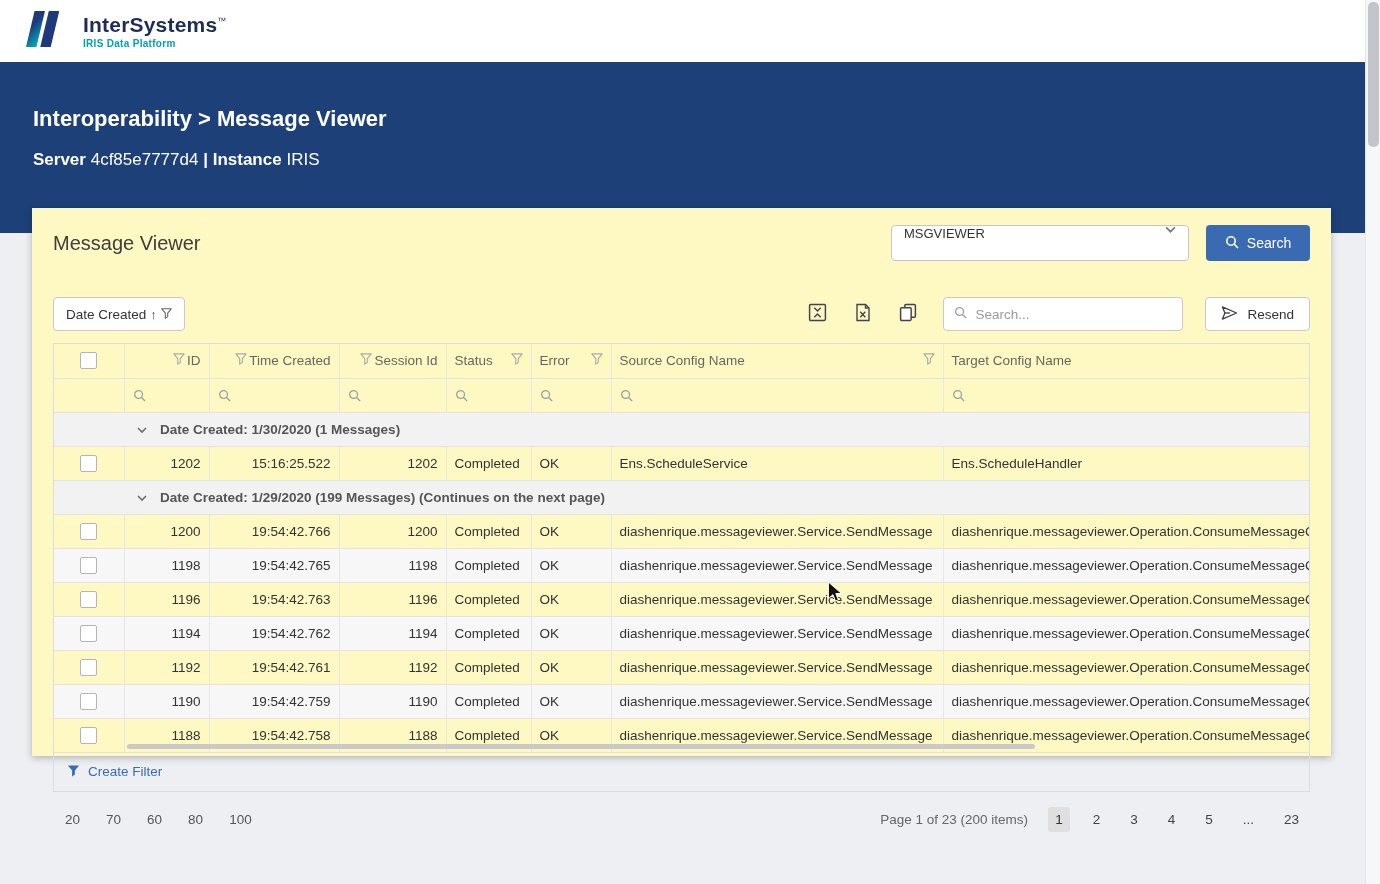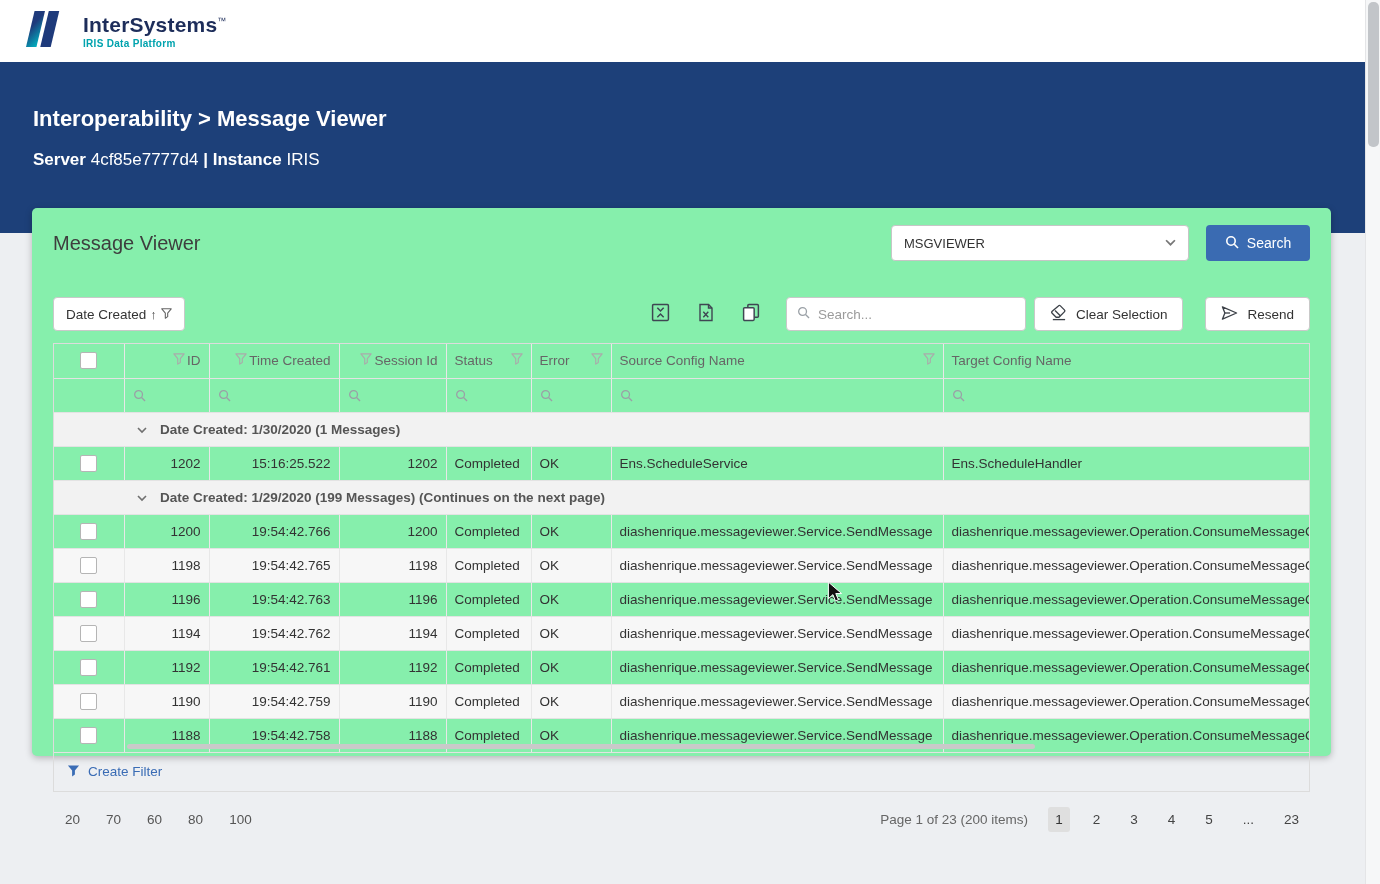--- a/index.html
+++ b/index.html
@@ -14,26 +14,26 @@
   .logo-text .sub { font-size:10px; font-weight:bold; color:#00a3ae; margin-top:1px; letter-spacing:.3px; }
 
   
   .hero { height:171px; background:#1d4079; color:#fff; padding:44px 0 0 33px; }
   .hero h1 { font-size:22px; font-weight:bold; }
   .hero .sub { margin-top:18px; font-size:17px; }
   .hero .sub b { font-weight:bold; }
   .hero .sub span { font-weight:normal; }
 
   
-  .panel { position:absolute; left:32px; top:208px; width:1299px; height:548px; background:#86efac;
-           border-radius:5px; box-shadow:0 2px 7px rgba(0,0,0,.25); padding:0 21px; }
+  .panel { position:absolute; left:32px; top:208px; width:1299px; height:548px; background:#fef9c3;
+           border-radius:0; box-shadow:0 2px 7px rgba(0,0,0,.25); padding:0 21px; }
   .panel-head { display:flex; align-items:center; padding-top:17px; }
   .panel-title { font-size:20px; color:#3e3e3e; }
   .ns-select { margin-left:auto; width:298px; height:36px; border:1px solid #c6c6c6; border-radius:4px;
-               display:flex; align-items:center; padding:0 12px; font-size:13px; background:#fff; cursor:default; }
+               display:flex; padding:0 12px; font-size:13px; background:#fff; cursor:default; }
   .dd-caret { margin-left:auto; display:flex; }
   .search-btn { margin-left:17px; width:104px; height:36px; background:#3a6bb2; border:none; border-radius:4px;
                 color:#fff; display:flex; align-items:center; justify-content:center; gap:8px; font-size:14px;
                 font-family:inherit; cursor:pointer; }
 
   
   .toolbar { display:flex; align-items:center; margin-top:36px; }
   .sort-btn { height:34px; border:1px solid #c9c9c9; border-radius:4px; background:#fff; display:flex;
               align-items:center; gap:4px; padding:0 12px; font-size:13.5px; color:#333; font-family:inherit; }
   .sort-arrow { font-size:13px; color:#444; }
@@ -191,30 +191,20 @@
     <div class="tb-search">
       <span>
         <svg width="13" height="13" viewBox="0 0 14 14">
             <circle cx="6" cy="6" r="4.2" fill="none" stroke="#9aa0a6" stroke-width="1.4"></circle>
             <path d="M9.2 9.2 13 13" stroke="#9aa0a6" stroke-width="1.4"></path>
           </svg>
       </span>
       <input placeholder="Search..." style="">
     </div>
 
-    <button class="btn-outline btn-clear">
-      <span>
-        <svg width="17" height="17" viewBox="0 0 18 17" fill="none" stroke="#3c4148" stroke-width="1.4" stroke-linejoin="round">
-            <path d="M6.5 13.5 2.3 9.3a1.5 1.5 0 0 1 0-2.1L8.9 1.5a1.5 1.5 0 0 1 2.1 0l4.2 4.2a1.5 1.5 0 0 1 0 2.1l-5.7 5.7H6.5Z"></path>
-            <path d="M5.3 6.3l5.9 5.9"></path>
-            <path d="M3 16h13"></path>
-          </svg>
-      </span>
-      <span>Clear Selection</span>
-    </button>
 
     <button class="btn-outline btn-resend">
       <span>
         <svg width="17" height="16" viewBox="0 0 18 16" fill="none" stroke="#3c4148" stroke-width="1.4" stroke-linejoin="round">
             <path d="M1.5 14.5 16.5 8 1.5 1.5l2.6 6.5Z"></path>
             <path d="M4.1 8h5.5"></path>
           </svg>
       </span>
       <span>Resend</span>
     </button>

